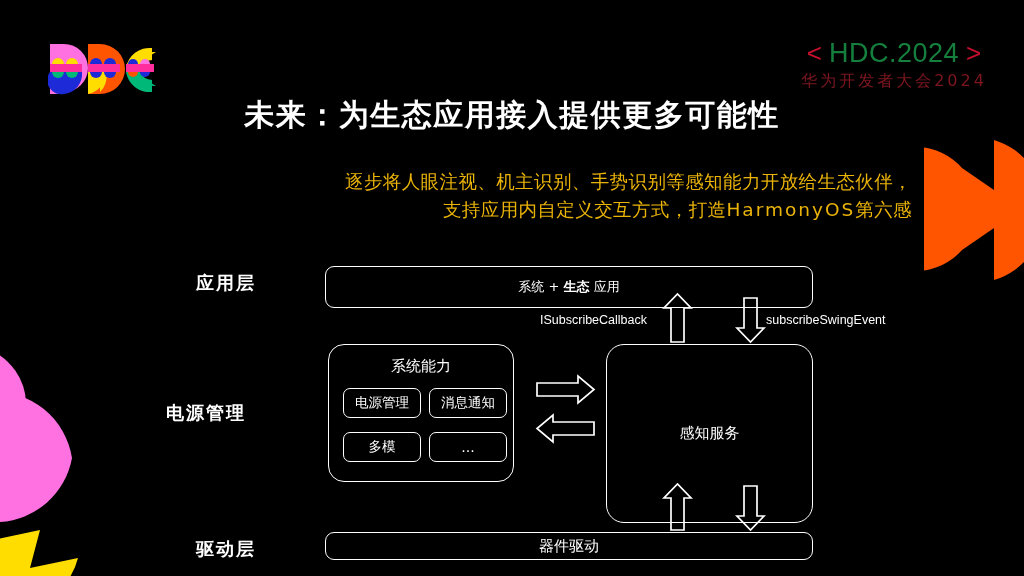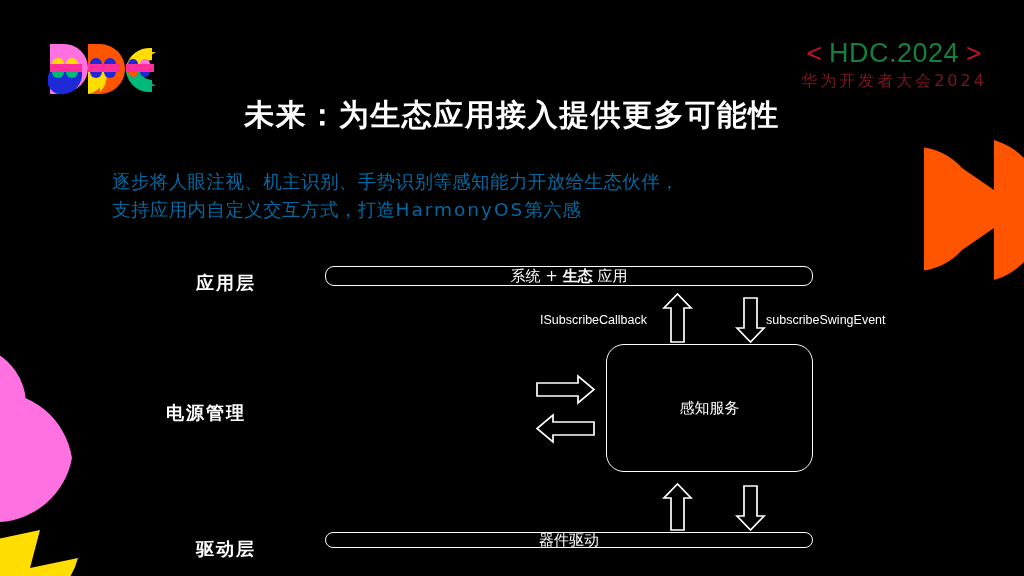--- a/index.html
+++ b/index.html
@@ -28,53 +28,53 @@
   .hdc-sub{color:#7e1620;font-size:16px;letter-spacing:3px;margin-top:3px;
            font-family:"DejaVu Sans",sans-serif;}
 
   
   .title{
     position:absolute;left:0;right:0;top:95px;text-align:center;
     color:#ffffff;font-size:30px;font-weight:bold;letter-spacing:1.5px;
     font-family:"DejaVu Sans",sans-serif;
   }
   .subtitle{
-    position:absolute;left:112px;right:112px;top:168px;text-align:left;
-    color:#0369a1;font-size:18.5px;line-height:28px;letter-spacing:0.4px;
+    position:absolute;left:112px;right:112px;top:168px;text-align:right;
+    color:#eab308;font-size:18.5px;line-height:28px;letter-spacing:0.4px;
     font-family:"DejaVu Sans",sans-serif;
   }
   .mono-sp{letter-spacing:2px;}
 
   
   .diagram{position:absolute;left:0;top:16px;width:1024px;height:576px;}
   .layer-label{
     position:absolute;color:#ffffff;font-weight:bold;font-size:18px;
     letter-spacing:2px;font-family:"DejaVu Sans",sans-serif;white-space:nowrap;
   }
   .box{
     position:absolute;border:1.6px solid #ffffff;border-radius:11px;
     color:#ffffff;display:flex;align-items:center;justify-content:center;
     font-family:"DejaVu Sans",sans-serif;box-sizing:border-box;
   }
-  .box-app{left:325px;top:250px;width:488px;height:20px;font-size:15px;border-radius:9px;}
-  .box-drv{left:325px;top:516px;width:488px;height:16px;font-size:15px;border-radius:9px;}
+  .box-app{left:325px;top:250px;width:488px;height:42px;font-size:13px;border-radius:9px;}
+  .box-drv{left:325px;top:516px;width:488px;height:28px;font-size:15px;border-radius:9px;}
   .box-cap{left:328px;top:328px;width:186px;height:138px;border-radius:16px;
            display:block;}
   .box-cap-title{position:absolute;left:0;right:0;top:12px;text-align:center;
            color:#ffffff;font-size:15px;font-family:"DejaVu Sans",sans-serif;}
   .chip{
     position:absolute;border:1.4px solid #ffffff;border-radius:7px;height:30px;
     width:78px;color:#ffffff;font-size:13.5px;display:flex;align-items:center;
     justify-content:center;font-family:"DejaVu Sans",sans-serif;box-sizing:border-box;
   }
   .chip-1{left:14px;top:43px;}
   .chip-2{left:100px;top:43px;}
   .chip-3{left:14px;top:87px;}
   .chip-4{left:100px;top:87px;}
-  .box-svc{left:606px;top:328px;width:207px;height:128px;border-radius:18px;font-size:15px;}
+  .box-svc{left:606px;top:328px;width:207px;height:179px;border-radius:18px;font-size:15px;}
 
   .bold-seg{font-weight:bold;}
 
   
   .arrow-label{
     position:absolute;color:#ffffff;font-size:12.5px;white-space:nowrap;
     font-family:"Liberation Sans","DejaVu Sans",sans-serif;
   }
   .lbl-left{left:540px;top:297px;}
   .lbl-right{left:766px;top:297px;}
@@ -150,20 +150,27 @@
   <div class="diagram">
 
     <div class="layer-label" style="left:196px;top:255px;">应用层</div>
     <div class="layer-label" style="left:166px;top:385px;">电源管理</div>
     <div class="layer-label" style="left:196px;top:521px;">驱动层</div>
 
     <div class="box box-app">
       <span><span>系统 + </span><span class="bold-seg">生态</span><span> 应用</span></span>
     </div>
 
+    <div class="box box-cap">
+      <div class="box-cap-title">系统能力</div>
+      <div class="chip chip-1">电源管理</div>
+      <div class="chip chip-2">消息通知</div>
+      <div class="chip chip-3">多模</div>
+      <div class="chip chip-4">…</div>
+    </div>
 
     <div class="box box-svc">感知服务</div>
 
     <div class="box box-drv">器件驱动</div>
 
     <div class="arrow-label lbl-left">ISubscribeCallback</div>
     <div class="arrow-label lbl-right">subscribeSwingEvent</div>
 
     <svg class="arrows" viewBox="0 0 1024 576">
       <g fill="none" stroke="#ffffff" stroke-width="1.7" stroke-linejoin="miter">

